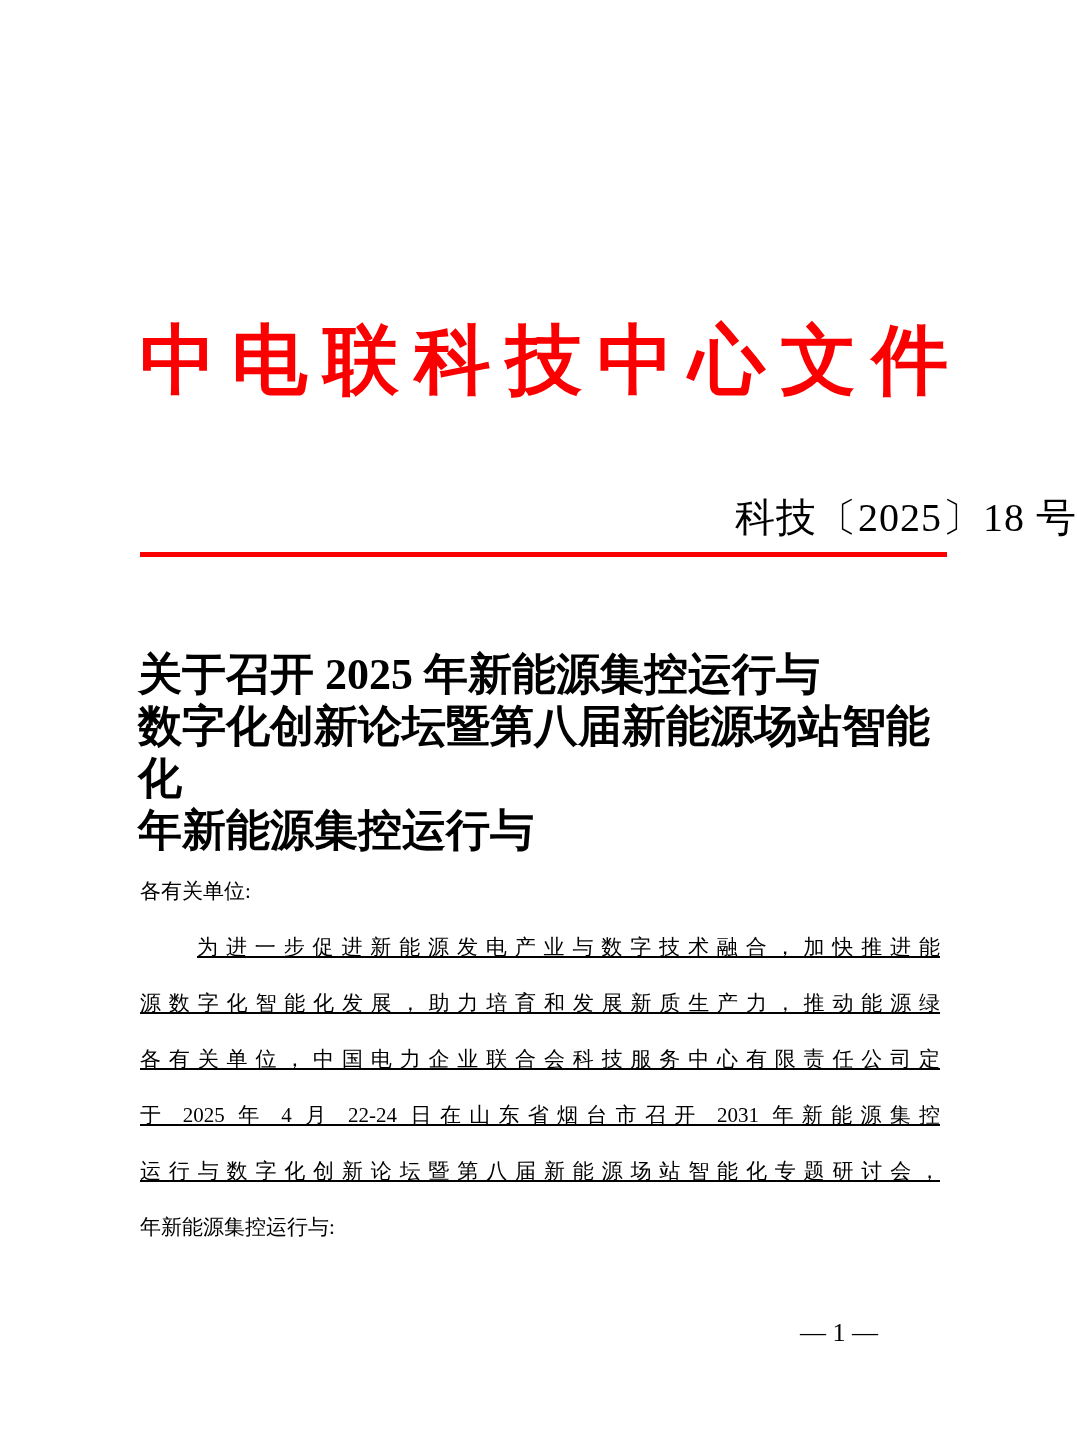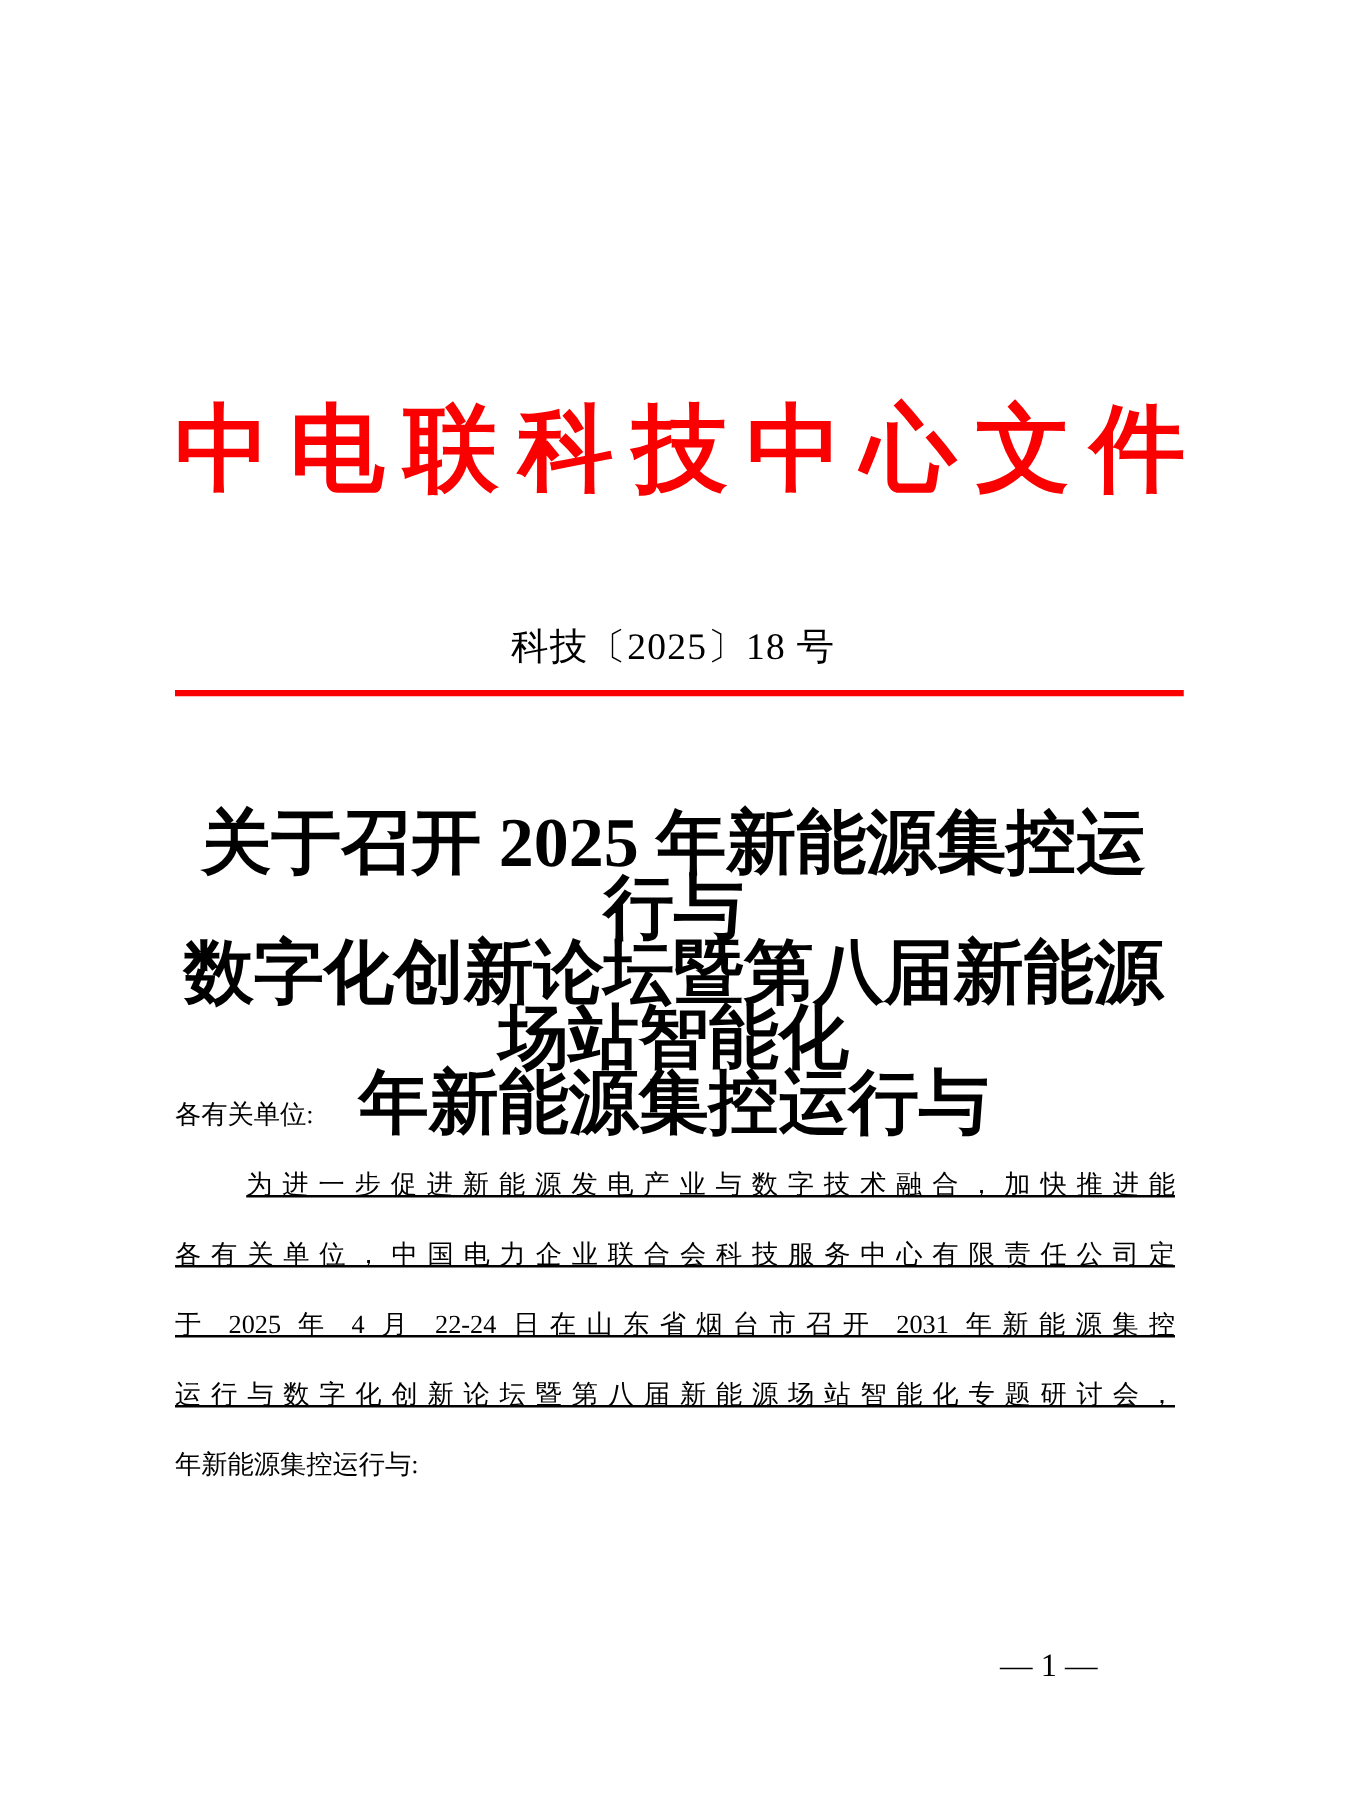--- a/index.html
+++ b/index.html
@@ -33,22 +33,22 @@
     line-height: 1;
     white-space: nowrap;
   }
 
   
   .doc-number {
     position: absolute;
     left: 0;
     top: 498px;
     width: 100%;
-    text-align: center;
-    font-size: 30px;
+    text-align: right;
+    font-size: 40px;
     line-height: 40px;
     color: #000000;
     letter-spacing: 1px;
   }
 
   
   .red-line {
     position: absolute;
     left: 140px;
     top: 552px;
@@ -56,22 +56,21 @@
     height: 5px;
     background: #fa0000;
   }
 
   
   .doc-title {
     position: absolute;
     left: 138px;
     top: 649px;
     width: 802px;
-    text-align: center;
-    font-size: 56px;
+    font-size: 44px;
     font-weight: 700;
     line-height: 52px;
     color: #000000;
   }
 
   
   .body-text {
     position: absolute;
     left: 140px;
     top: 863px;
@@ -129,20 +128,21 @@
 
   <div class="doc-title">
     <div>关于召开 2025 年新能源集控运行与</div>
     <div>数字化创新论坛暨第八届新能源场站智能化</div>
     <div>年新能源集控运行与</div>
   </div>
 
   <div class="body-text">
     <div class="body-line">各有关单位:</div>
     <div class="body-line justify-line indent-2">为进一步促进新能源发电产业与数字技术融合，加快推进能</div>
+    <div class="body-line justify-line">源数字化智能化发展，助力培育和发展新质生产力，推动能源绿</div>
     <div class="body-line justify-line">各有关单位，中国电力企业联合会科技服务中心有限责任公司定</div>
     <div class="body-line justify-line">于 2025 年 4 月 22-24 日在山东省烟台市召开 2031 年新能源集控</div>
     <div class="body-line justify-line">运行与数字化创新论坛暨第八届新能源场站智能化专题研讨会，</div>
     <div class="body-line">年新能源集控运行与:</div>
   </div>
 
   <div class="page-number">— 1 —</div>
 
 </div>
 

